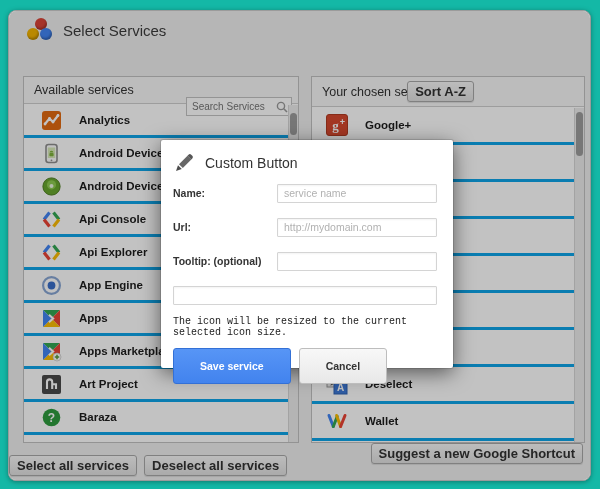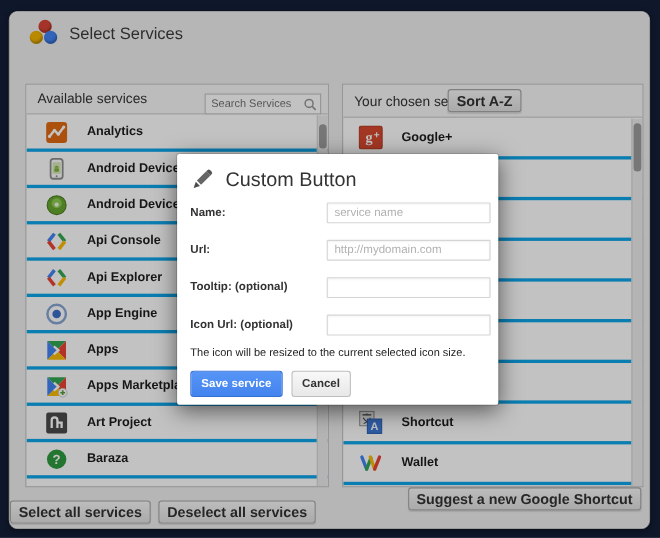--- a/index.html
+++ b/index.html
@@ -1,17 +1,17 @@
 <!DOCTYPE html>
 <html><head>
 <meta charset="utf-8">
 <style>
   * { margin:0; padding:0; box-sizing:border-box; }
   body { font-family:"Liberation Sans", sans-serif; background:#fff; }
-  .page { position:relative; width:600px; height:489px; background:#0f172a; overflow:hidden; }
+  .page { position:relative; width:600px; height:489px; background:#14b8a6; overflow:hidden; }
 
   .dialog { position:absolute; left:8px; top:10px; width:583px; height:471px;
     background:#f0f0f0; border:1px solid #9b9b9b; border-radius:8px;
     box-shadow:0 1px 5px rgba(0,0,0,.35); overflow:hidden; }
 
   
   .logo { position:absolute; left:18px; top:7px; width:30px; height:26px; }
   .logo i { position:absolute; width:12px; height:12px; border-radius:50%; box-shadow:inset -1px -2px 2px rgba(0,0,0,.25); }
   .logo .c-red   { left:8px;  top:0; }
   .logo .c-yel   { left:0;    top:10px; }
@@ -20,21 +20,21 @@
   .tip { position:absolute; left:6px; top:33px; width:576px; font-size:10.5px; letter-spacing:-0.15px; color:#1c1c1c; line-height:13px; }
 
   
   .panel { position:absolute; top:65px; height:367px; background:#fff; border:1px solid #c2c2c2; overflow:hidden; }
   .panel-left  { left:14px;  width:276px; }
   .panel-right { left:302px; width:274px; }
   .panel-header { position:relative; height:27px; line-height:27px; background:#f7f7f7;
     border-bottom:1px solid #cfcfcf; font-size:12.5px; color:#333; padding-left:10px; }
   .panel-right .panel-header { height:30px; line-height:30px; }
 
-  .search-box { position:absolute; right:6px; top:8px; width:106px; height:19px;
+  .search-box { position:absolute; right:6px; top:20px; width:106px; height:19px;
     background:#fff; border:1px solid #c3c3c3; }
   .search-box input { position:absolute; left:0; top:0; width:90px; height:17px; border:0; outline:none;
     font-family:"Liberation Sans",sans-serif; font-size:10px; color:#555; padding:0 0 0 5px; background:transparent; }
   .search-box svg { position:absolute; right:3px; top:3px; }
 
   .svc-list { position:absolute; left:0; right:0; top:28px; bottom:0; overflow:hidden; }
   .panel-right .svc-list { top:31px; }
   .svc-row { display:flex; align-items:center; height:33px; border-bottom:3px solid #0ea5e9; padding-left:16px; }
   .panel-right .svc-row { height:37px; padding-left:14px; }
   .svc-icon { width:22px; height:22px; flex:0 0 22px; display:flex; align-items:center; justify-content:center; }
@@ -57,29 +57,29 @@
   .footer-left { position:absolute; left:0; top:444px; display:flex; gap:7px; }
   .footer-suggest { position:absolute; right:7px; top:432px; }
 
   
   .scrim { position:absolute; inset:0; background:rgba(0,0,0,.24); border-radius:7px; z-index:40; }
 
   
   .modal { position:absolute; left:161px; top:140px; width:292px; height:228px; background:#fff; z-index:50;
     border-radius:2px; box-shadow:0 0 0 1px rgba(0,0,0,.12), 0 5px 20px rgba(0,0,0,.55); }
   .modal-title-row { display:flex; align-items:center; height:36px; padding:10px 0 0 12px; }
-  .modal-title { margin-left:10px; font-size:18px; color:#333; }
-  .m-row { display:flex; align-items:center; height:34px; padding:0 16px 0 12px;gap:20px; }
+  .modal-title { margin-left:10px; font-size:14px; color:#333; }
+  .m-row { display:flex; align-items:center; height:34px; padding:0 16px 0 12px; }
   .m-label { flex:0 0 104px; font-size:10.5px; font-weight:bold; color:#333; }
   .m-input { flex:1; height:19px; border:1px solid #d4d4d4; border-radius:1px; font-family:"Liberation Sans",sans-serif;
     font-size:10.5px; color:#333; padding:0 6px; outline:none; box-shadow:inset 0 1px 2px rgba(0,0,0,.05); }
   .m-input::placeholder { color:#b1b1b1; }
-  .m-note { padding:4px 20px 0 12px; font-size:10px; color:#222; }
+  .m-note { padding:4px 20px 0 12px; font-size:10px; color:#222;font-family:Liberation Mono, monospace; }
   .m-btn-row { display:flex; gap:8px; padding:10px 0 0 12px; }
-  .m-btn { height:24px; line-height:22px; padding:0 9px; font-size:10.5px; font-weight:bold; border-radius:3px; cursor:pointer; }
+  .m-btn { height:36px; line-height:22px; padding:0 26px; font-size:10.5px; font-weight:bold; border-radius:3px; cursor:pointer; }
   .m-btn-save { background:linear-gradient(#5795f6,#4283ee); border:1px solid #3370d6; color:#fff; }
   .m-btn-cancel { background:linear-gradient(#f8f8f8,#e8e8e8); border:1px solid #bdbdbd; color:#333;text-align:center; }
 </style>
 </head>
 <body>
 
 <div class="page">
   <div class="dialog">
 
     <div class="logo">
@@ -290,21 +290,21 @@
 
           <div class="svc-row">
             <span class="svc-icon">
               <svg width="22" height="22" viewBox="0 0 22 22">
                 <rect x="1" y="1" width="13" height="13" fill="#ececec" stroke="#9a9a9a"></rect>
                 <path d="M3.5 4.2h8M7.5 2.8v1.6M4.2 6.8c1.8 3 3.8 4 6.2 4.5M10.8 6.8c-1.4 2.8-3.4 4.4-6.2 5.2" stroke="#444" stroke-width="1" fill="none"></path>
                 <rect x="8" y="8" width="13" height="13" fill="#3e79d6" stroke="#2f62b4"></rect>
                 <text x="14.5" y="18" font-size="10" font-weight="bold" fill="#fff" text-anchor="middle" font-family="Liberation Sans, sans-serif">A</text>
               </svg>
             </span>
-            <span class="svc-label">Shortcut</span>
+            <span class="svc-label">Deselect</span>
           </div>
 
           <div class="svc-row">
             <span class="svc-icon">
               <svg width="22" height="22" viewBox="0 0 22 22">
                 <g fill="none" stroke-width="3" stroke-linecap="round">
                   <path d="M3 5.5 L7.3 16.5" stroke="#4285f4"></path>
                   <path d="M7.3 16.5 L11.2 6.5" stroke="#34a853"></path>
                   <path d="M10.6 5.5 L14.6 16.5" stroke="#fbbc05"></path>
                   <path d="M14.6 16.5 L19 5.5" stroke="#ea4335"></path>
@@ -348,21 +348,20 @@
           <span class="m-label">Url:</span>
           <input class="m-input" type="text" placeholder="http://mydomain.com" style="">
         </div>
 
         <div class="m-row">
           <span class="m-label">Tooltip: (optional)</span>
           <input class="m-input" type="text" placeholder="" style="">
         </div>
 
         <div class="m-row">
-          <span class="m-label">Icon Url: (optional)</span>
           <input class="m-input" type="text" placeholder="" style="">
         </div>
       </div>
     <div class="m-note">The icon will be resized to the current selected icon size.</div>
     <div class="m-btn-row">
       <button class="m-btn m-btn-save">Save service</button>
       <button class="m-btn m-btn-cancel">Cancel</button>
     </div>
   </div>
 </div>

